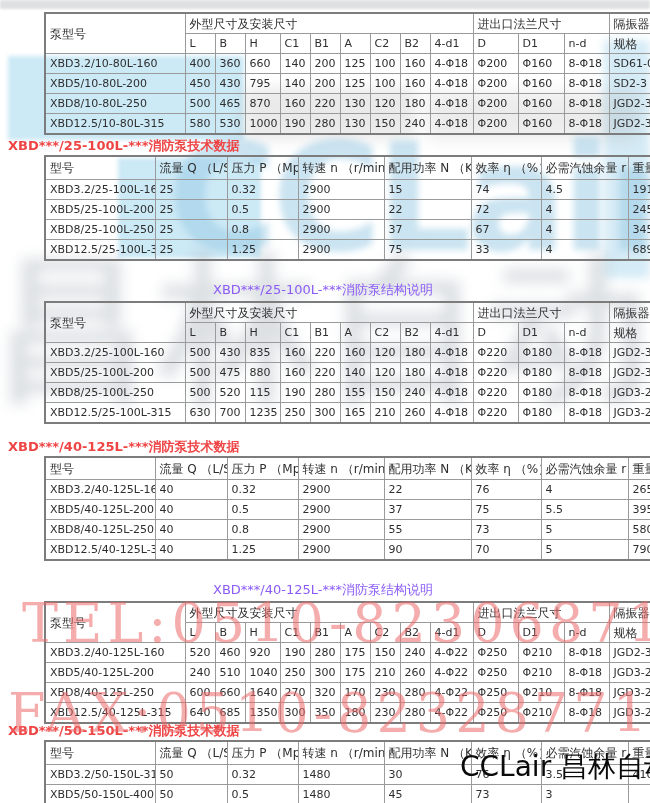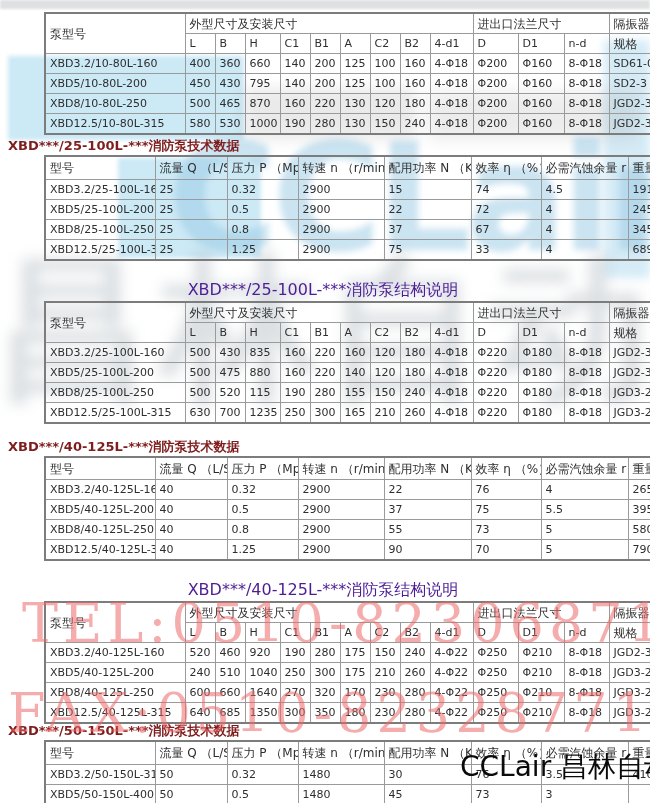--- a/index.html
+++ b/index.html
@@ -28,27 +28,27 @@
     white-space: nowrap;
     background: transparent;
   }
   table { border: 2px solid #7c7c7c; margin-left: 36px; }
   th.cn { font-size: 12px; }
   .dim td, .dim th { height: 20px; }
   .tech td, .tech th { height: 19px; }
   .tech th.cn { height: 23px; }
 
   .sec-heading {
-    font-size: 13px; font-weight: bold; color: #7f1d1d;
+    font-size: 13px; font-weight: bold; color: #ef4444;
     margin: 4px 0 2px 0; line-height: 14px;
   }
   .sec-heading.big-gap { margin-top: 16px; }
   .sec-heading.mid-gap { margin-top: 0; }
   .caption {
-    font-size: 16px; color: #4c1d95; text-align: center;
+    font-size: 13px; color: #8b5cf6; text-align: center;
     margin: 22px 0 4px 0; line-height: 14px; width: 630px;
   }
 
   
   .under-layer, .over-layer {
     position: absolute; inset: 0; pointer-events: none;
   }
   .under-layer { z-index: 0; }
   .over-layer  { z-index: 2; margin-left: 8px; }
 

